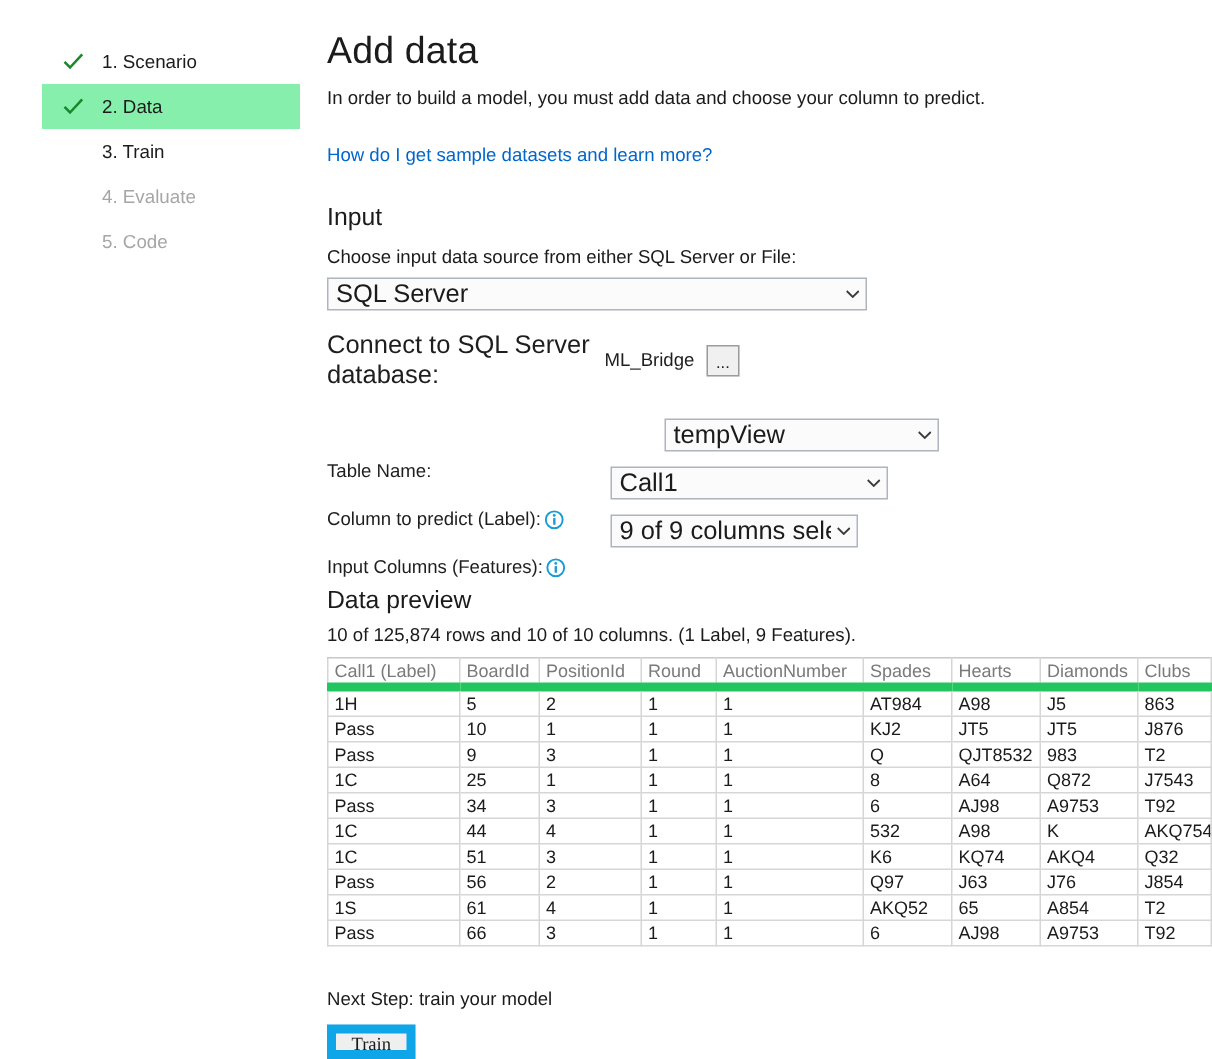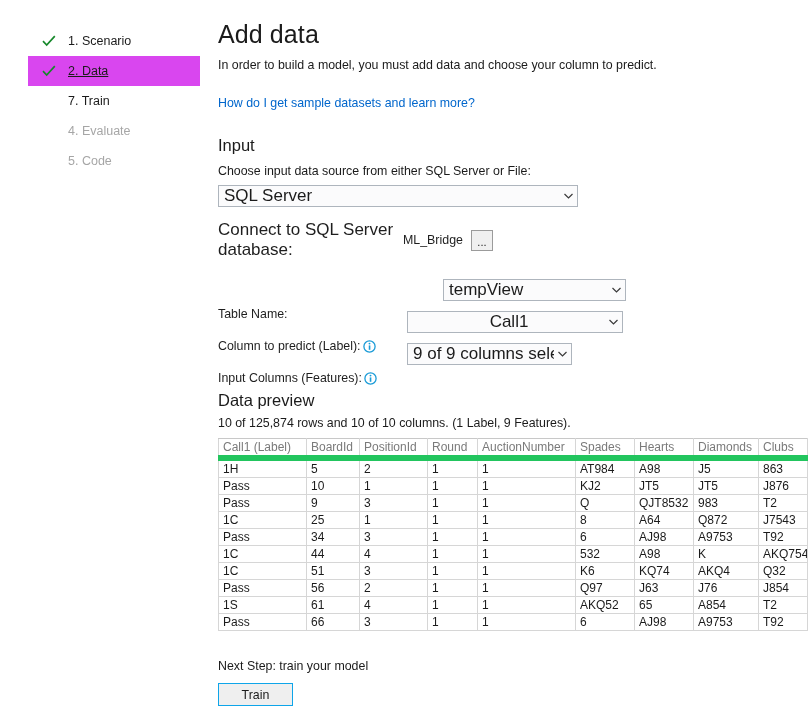--- a/index.html
+++ b/index.html
@@ -35,22 +35,21 @@
     display: flex;
     align-items: center;
     margin: 0 14px 0 28px;
     padding-left: 14px;
     box-sizing: border-box;
     font-size: 12.5px;
     color: #1b1b1b;
     user-select: none;
   }
   .step.active {
-    background: #d946ef;
-    text-decoration: underline;
+    background: #86efac;
   }
   .step.disabled {
     color: #a6a6a6;
   }
   .step .check {
     width: 26px;
     flex: 0 0 26px;
     display: inline-flex;
     align-items: center;
     justify-content: flex-start;
@@ -182,21 +181,21 @@
   }
   .info-icon {
     margin-left: 2px;
     display: inline-flex;
     align-items: center;
     cursor: default;
   }
   .info-icon svg { display: block; }
 
   .combo-table { width: 183px; margin-left: 36px; }
-  .combo-label { width: 216px; text-align: center; }
+  .combo-label { width: 185px; }
   .combo-features { width: 165px; }
 
   
   h2.preview-title {
     font-size: 16.5px;
     font-weight: 400;
     color: #1b1b1b;
     margin: 26px 0 6px 0;
   }
   .preview-sub {
@@ -234,25 +233,25 @@
   }
 
   
   .footer { margin-top: 28px; }
   .next-step {
     font-size: 12.4px;
     color: #1b1b1b;
     margin-bottom: 10px;
   }
   .btn-train {
-    width: 75px;
+    width: 59px;
     height: 23px;
-    border: 1px solid #0ea5e9;
+    border: 6px solid #0ea5e9;
     background: #efefef;
-    font-family: Liberation Sans, sans-serif;
+    font-family: Liberation Serif, serif;
     font-size: 12.4px;
     color: #1b1b1b;
     cursor: default;
     padding: 0;
   }
 </style>
 </head>
 <body>
 
 <div id="app">
@@ -271,21 +270,21 @@
       <span class="check">
         <svg width="14" height="12" viewBox="0 0 14 12">
             <path d="M1 6.2 L4.7 10 L12.8 1.2" stroke="#17882b" stroke-width="1.7" fill="none"></path>
           </svg>
       </span>
       <span class="slabel">2. Data</span>
     </div>
 
     <div class="step">
       <span class="check"></span>
-      <span class="slabel">7. Train</span>
+      <span class="slabel">3. Train</span>
     </div>
 
     <div class="step disabled">
       <span class="check"></span>
       <span class="slabel">4. Evaluate</span>
     </div>
 
     <div class="step disabled">
       <span class="check"></span>
       <span class="slabel">5. Code</span>

